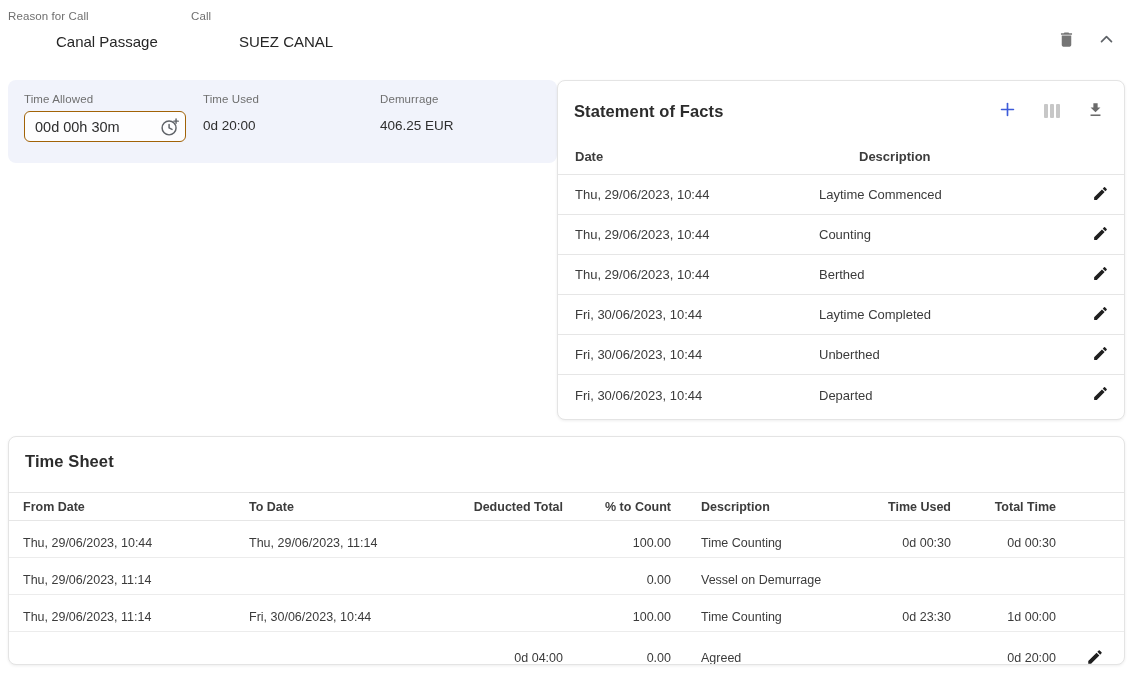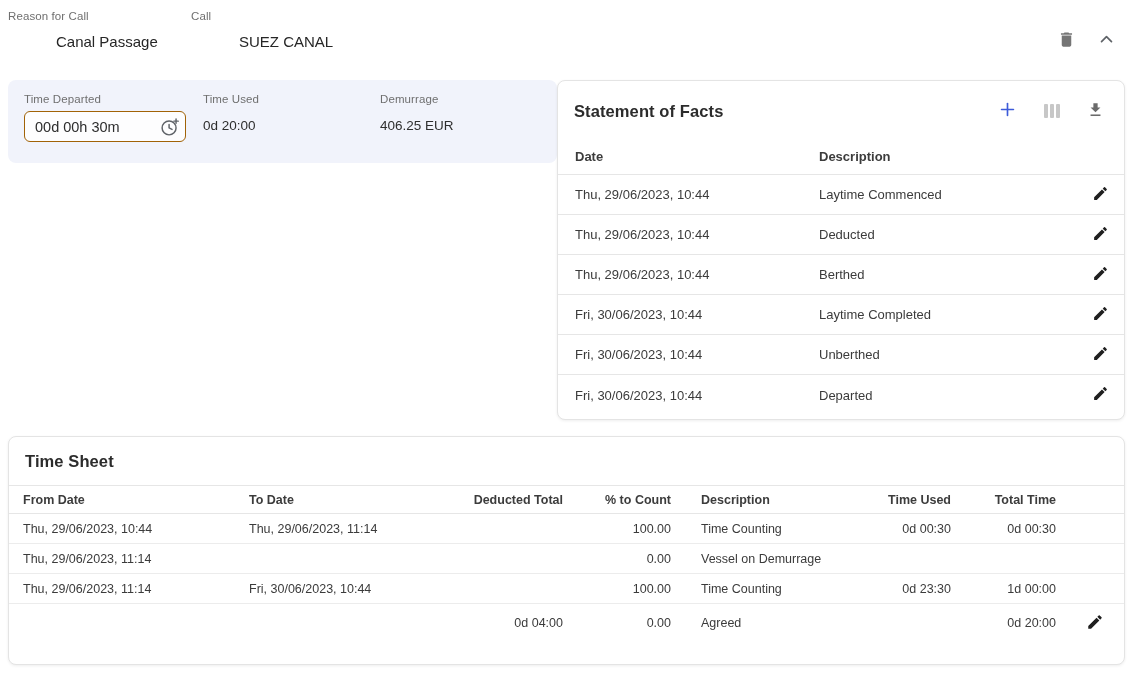--- a/index.html
+++ b/index.html
@@ -38,33 +38,33 @@
   .card { background:#fff; border:1px solid #e4e4e4; border-radius:8px; box-shadow:0 1px 3px rgba(0,0,0,.07); }
   .sof-card { flex:1; height:340px; overflow:hidden; }
   .card-header { display:flex; justify-content:space-between; align-items:center; padding:17px 18px 15px 16px; }
   .card-title { font-size:16.5px; font-weight:bold; color:#2c2c2c; letter-spacing:.1px; }
   .card-actions { display:flex; align-items:center; gap:23px; }
   .cols-icon { display:flex; gap:2px; }
   .cols-icon i { display:block; width:4px; height:14px; background:#c7c7c7; border-radius:1px; }
 
   
   .sof-row { display:grid; grid-template-columns:244px 1fr 48px; align-items:center; padding-left:17px; border-bottom:1px solid #e6e6e6; }
-  .sof-head { height:36px; font-size:13px; font-weight:bold; color:#3c3c3c; }
+  .sof-head { height:36px; font-size:13px; font-weight:bold; color:#3c3c3c;gap:40px; }
   .sof-data { height:40px; font-size:13px; color:#3b3b3b; }
   .sof-row:last-child { border-bottom:none; }
   .sof-edit { justify-self:center; }
   .edit-btn { background:none; border:none; cursor:pointer; padding:2px; display:flex; }
 
   
   .ts-card { margin-top:16px; height:229px; overflow:hidden; }
   .ts-header { display:flex; justify-content:space-between; align-items:center; padding:15px 18px 14px 16px; }
   .ts-actions { display:flex; align-items:center; gap:23px; }
   .expand-btn { border:1px solid #c2c2c2; border-radius:15px; background:#fff; padding:5px 15px; font-size:12.5px; color:#2e2e2e;
     font-family:"Liberation Sans","DejaVu Sans",sans-serif; cursor:pointer; margin-right:0; }
-  .ts-row { display:grid; grid-template-columns:226px 198px 116px 108px 200px 80px 105px 1fr; align-items:center; padding-left:14px; }
+  .ts-row { display:grid; grid-template-columns:226px 198px 116px 108px 200px 80px 105px 1fr; align-items:center; padding-left:14px;margin-top:7px; }
   .ts-head { height:29px; border-top:1px solid #e6e6e6; border-bottom:1px solid #e6e6e6; font-size:12.5px; font-weight:bold; color:#3c3c3c; }
   .ts-data { height:30px; font-size:12.5px; color:#3b3b3b; border-bottom:1px solid #ececec; }
   .ts-total { height:38px; border-bottom:none; }
   .cell-r { text-align:right; }
   .cell-desc { padding-left:30px; }
   .ts-edit { justify-self:end; padding-right:18px; }
 </style>
 </head>
 <body>
 
@@ -96,21 +96,21 @@
             </svg>
         </span>
       </button>
     </div>
   </div>
 
   <div class="main-row">
 
     <div class="summary-panel">
       <div class="sum-col1">
-        <div class="flabel">Time Departed</div>
+        <div class="flabel">Time Allowed</div>
         <div class="input-wrap">
           <input class="time-input" type="text" value="00d 00h 30m" style="">
           <button class="clock-btn" title="Set time">
             <span>
               <svg width="22" height="22" viewBox="0 0 24 24" fill="none" stroke="#5f6368" stroke-width="1.6" stroke-linecap="round">
                 <circle cx="11" cy="13" r="7.6"></circle>
                 <polyline points="11 9.2 11 13 14.2 14.6"></polyline>
                 <line x1="18.6" y1="3.2" x2="18.6" y2="8"></line>
                 <line x1="16.2" y1="5.6" x2="21" y2="5.6"></line>
               </svg>
@@ -169,21 +169,21 @@
           <div class="sof-edit">
               <button class="edit-btn" title="Edit">
                 <span><svg width="17" height="17" viewBox="0 0 24 24" fill="#1f1f1f">
                     <path d="M3 17.25V21h3.75L17.81 9.94l-3.75-3.75L3 17.25zM20.71 7.04a1 1 0 0 0 0-1.41l-2.34-2.34a1 1 0 0 0-1.41 0l-1.83 1.83 3.75 3.75 1.83-1.83z"></path>
                   </svg></span>
               </button>
             </div>
         </div>
         <div class="sof-row sof-data">
           <div>Thu, 29/06/2023, 10:44</div>
-          <div>Deducted</div>
+          <div>Counting</div>
           <div class="sof-edit">
               <button class="edit-btn" title="Edit">
                 <span><svg width="17" height="17" viewBox="0 0 24 24" fill="#1f1f1f">
                     <path d="M3 17.25V21h3.75L17.81 9.94l-3.75-3.75L3 17.25zM20.71 7.04a1 1 0 0 0 0-1.41l-2.34-2.34a1 1 0 0 0-1.41 0l-1.83 1.83 3.75 3.75 1.83-1.83z"></path>
                   </svg></span>
               </button>
             </div>
         </div>
         <div class="sof-row sof-data">
           <div>Thu, 29/06/2023, 10:44</div>

